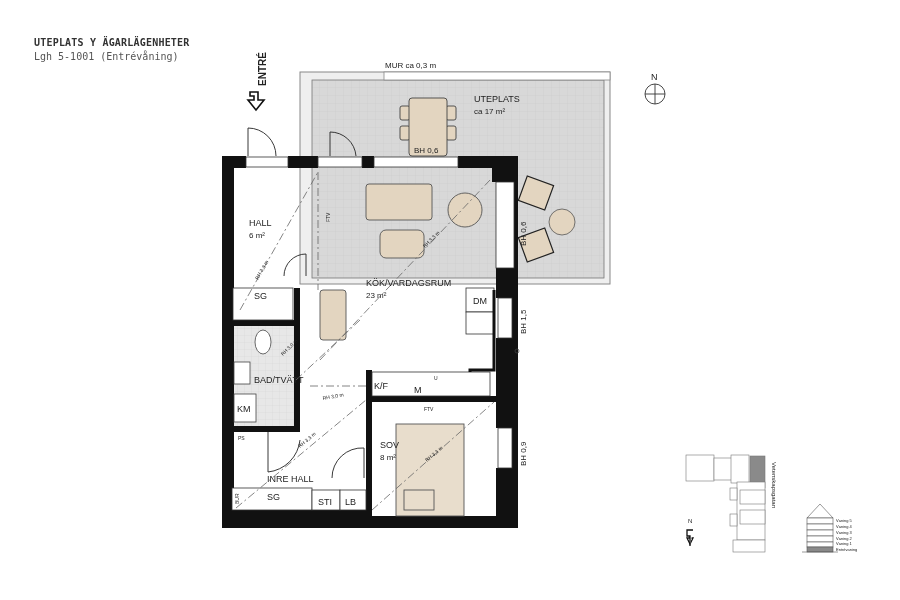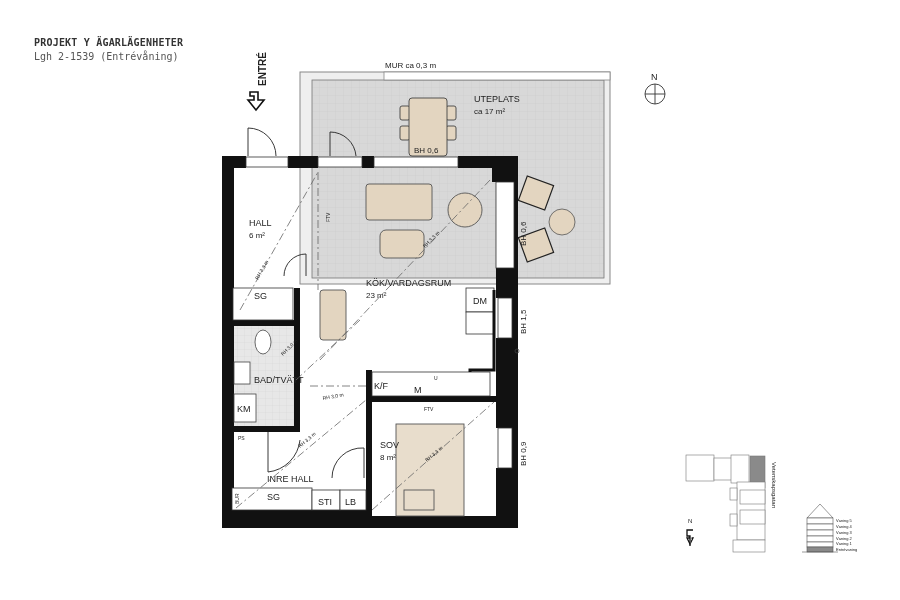--- a/index.html
+++ b/index.html
@@ -5,22 +5,22 @@
   html,body{margin:0;padding:0;background:#fff;}
   body{width:900px;height:600px;position:relative;overflow:hidden;font-family:"DejaVu Sans Mono",monospace;}
   .title{position:absolute;left:34px;top:37px;font-size:10px;font-weight:bold;color:#333;letter-spacing:0.2px;}
   .subtitle{position:absolute;left:34px;top:51px;font-size:10px;color:#555;}
   svg{position:absolute;left:0;top:0;}
   .lbl{font-family:"Liberation Sans",sans-serif;fill:#222;}
 </style>
 </head>
 <body>
 
-<div class="title">PROJEKT Y ÄGARLÄGENHETER</div>
-<div class="subtitle">Lgh 2-1539 (Entrévåning)</div>
+<div class="title">UTEPLATS Y ÄGARLÄGENHETER</div>
+<div class="subtitle">Lgh 5-1001 (Entrévåning)</div>
 
 <svg width="900" height="600" viewBox="0 0 900 600">
   <defs>
     <pattern id="grid" width="8" height="8" patternUnits="userSpaceOnUse">
       <rect width="8" height="8" fill="#d8d8d8"></rect>
       <path d="M8 0V8M0 8H8" stroke="#c8c8c8" stroke-width="0.6"></path>
     </pattern>
     <pattern id="tile" width="7" height="7" patternUnits="userSpaceOnUse">
       <rect width="7" height="7" fill="#e7e7e7"></rect>
       <path d="M7 0V7M0 7H7" stroke="#d2d2d2" stroke-width="0.5"></path>

